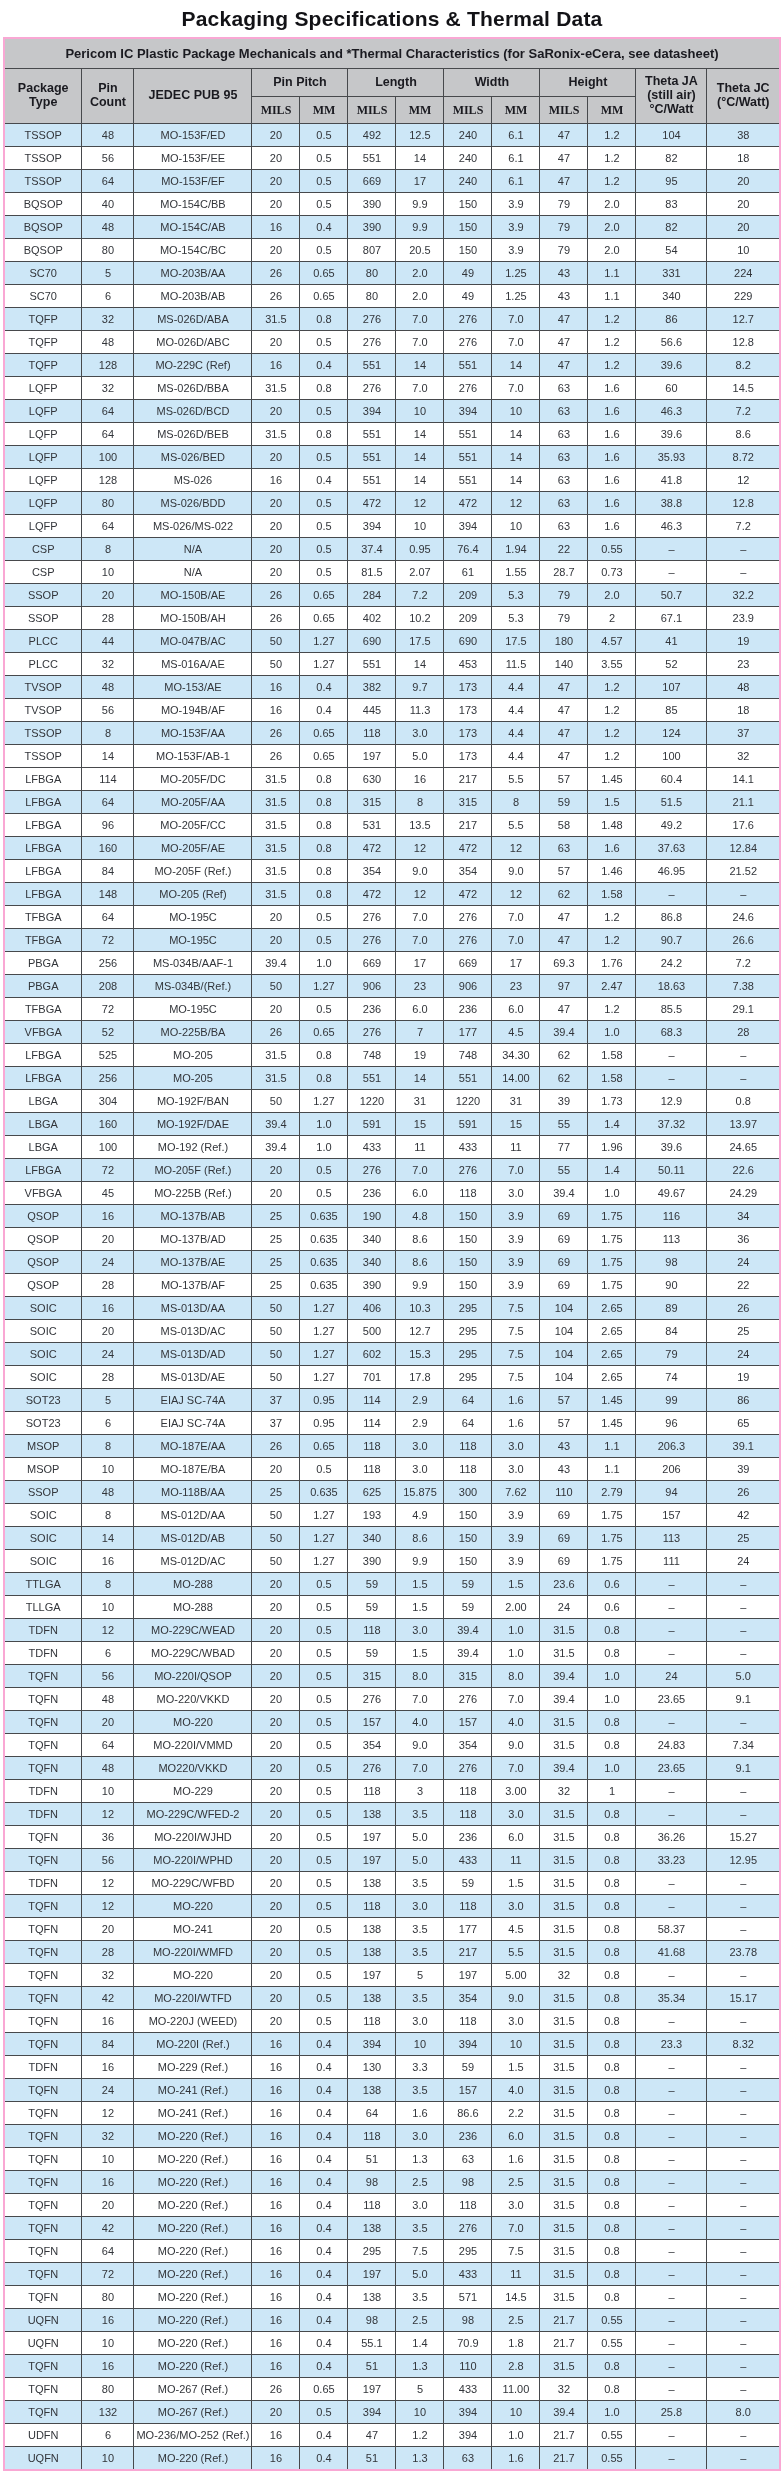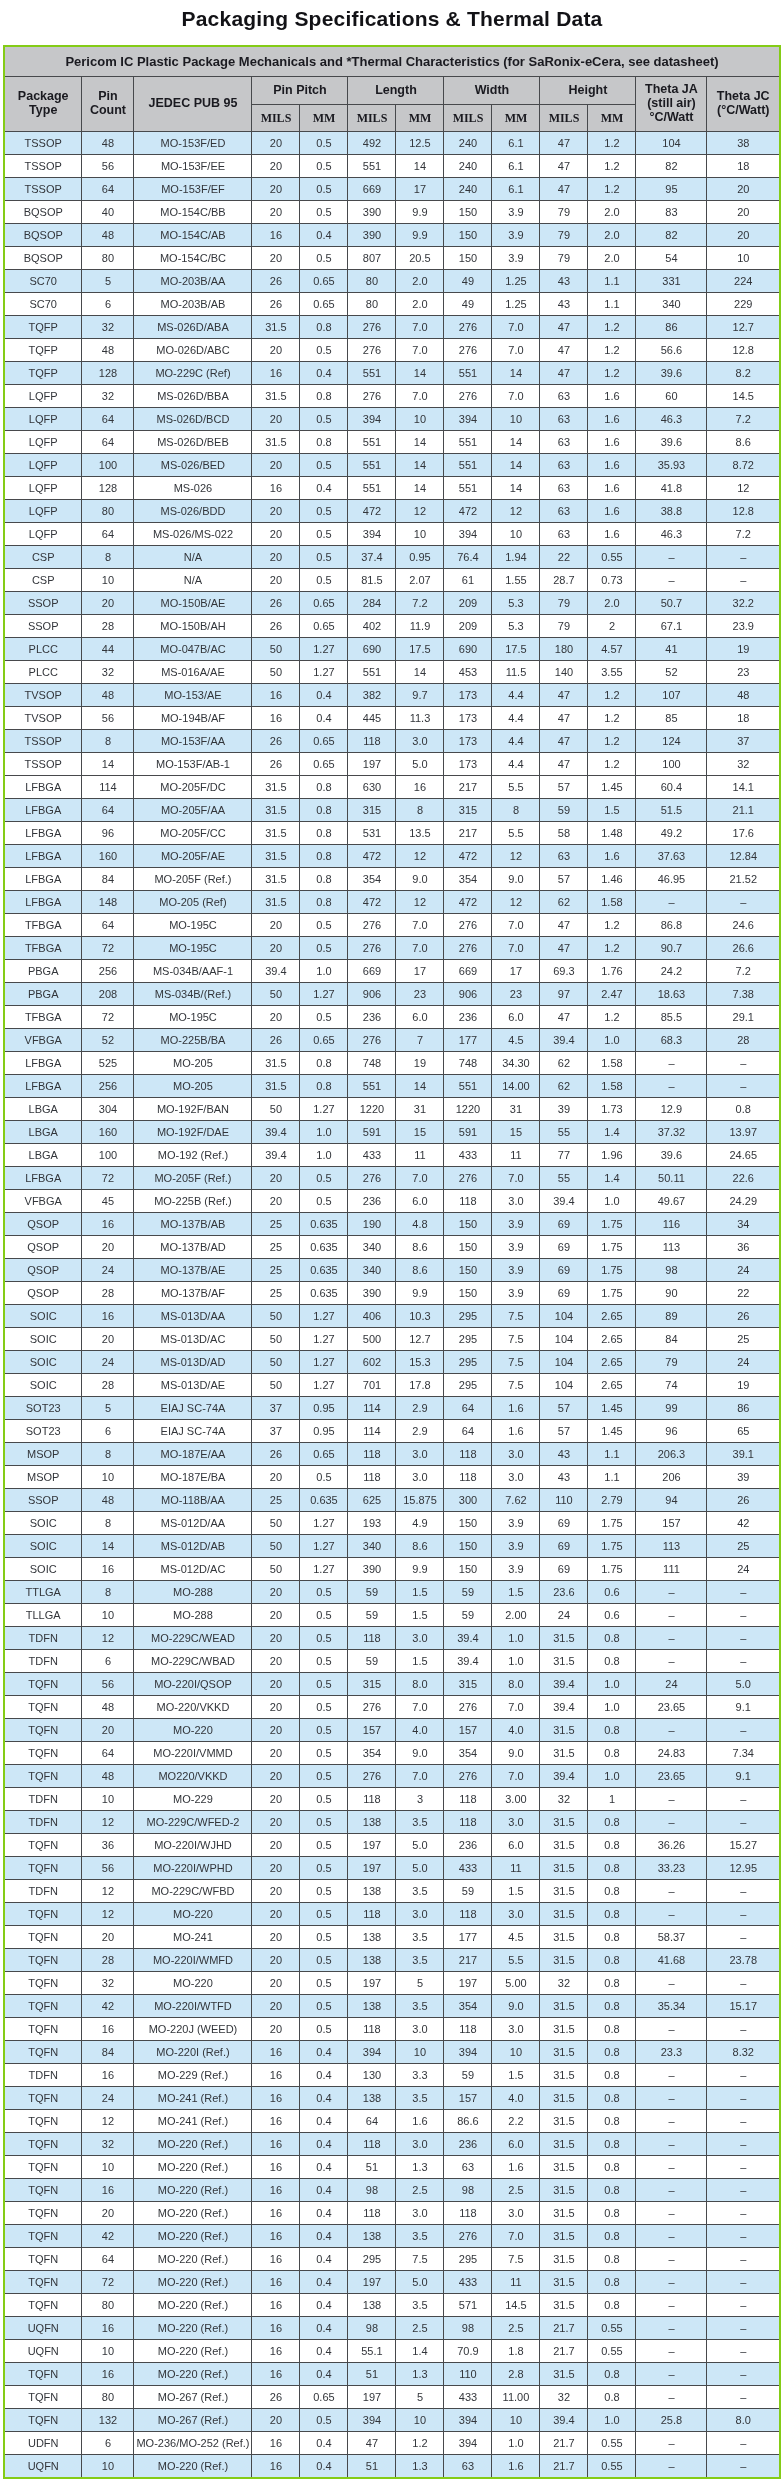--- a/index.html
+++ b/index.html
@@ -1,20 +1,20 @@
 <!DOCTYPE html>
 <html><head>
 <meta charset="utf-8">
 <style>
   html,body { margin:0; padding:0; background:#ffffff; }
   body { width:784px; font-family:"Liberation Sans", sans-serif; }
   .page-title { text-align:center; font-weight:bold; font-size:21px; color:#121216;
-                padding:7px 0 14px 0; letter-spacing:0.2px; }
+                padding:7px 0 6px 0; letter-spacing:0.2px; }
   .spec-table { border-collapse:collapse; table-layout:fixed; width:774px; margin:0 auto;
-                border:2px solid #84cc16; }
+                border:2px solid #f9a8d4; }
   .spec-table th, .spec-table td { border:1px solid #47494c; text-align:center;
                 vertical-align:middle; padding:0 1px; }
   .banner-row th { background:#c6c7c9; font-size:13px; font-weight:bold; height:29px;
                 color:#1a1a20; }
   thead th { background:#c6c7c9; color:#1a1a20; font-weight:bold; }
   .tier1 th { font-size:12.5px; height:27px; line-height:1.1; }
   .tier2 th { font-size:12px; height:26px;font-family:Liberation Serif, serif; }
   .multiline { white-space:pre-line; font-size:12px; line-height:1.12;margin-top:20px; }
   tbody td { font-size:11px; height:22px; color:#32353a; line-height:1.1; }
   tbody tr.shaded td { background:#cde7f7; }
@@ -388,21 +388,21 @@
         <td>50.7</td>
         <td>32.2</td>
       </tr>
       <tr>
         <td>SSOP</td>
         <td>28</td>
         <td class="jedec-cell-wrap">MO-150B/AH</td>
         <td>26</td>
         <td>0.65</td>
         <td>402</td>
-        <td>11.9</td>
+        <td>10.2</td>
         <td>209</td>
         <td>5.3</td>
         <td>79</td>
         <td>2</td>
         <td>67.1</td>
         <td>23.9</td>
       </tr>
       <tr class="shaded">
         <td>PLCC</td>
         <td>44</td>

